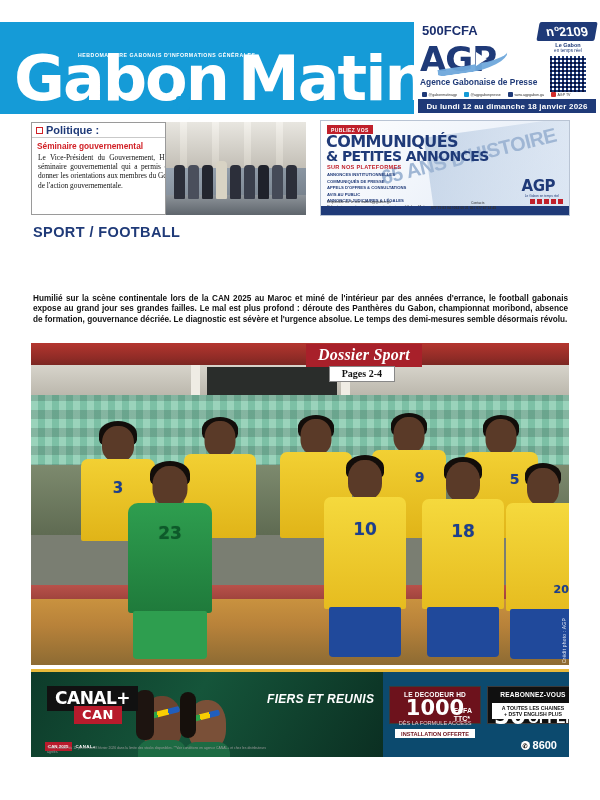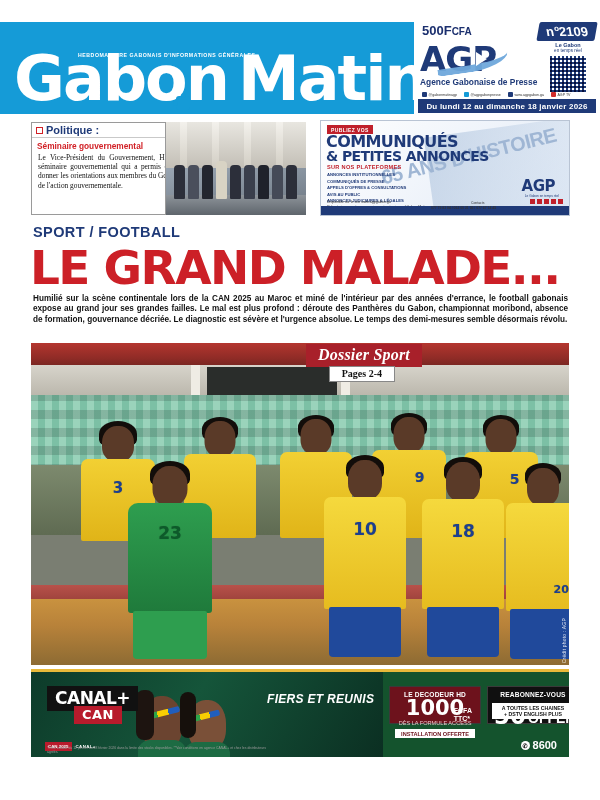--- a/index.html
+++ b/index.html
@@ -54,21 +54,21 @@
     background: #ffffff;
   }
   .price-row {
     position: absolute; left: 0; top: 0; width: 186px; height: 19px;
   }
   .price-tag {
     position: absolute; left: 8px; top: 1px;
     font-size: 13px; font-weight: bold; color: #1b2f6e;
     font-family: "Liberation Sans", sans-serif;
   }
-  .price-tag .sub { font-size: 10px; }
+  .price-tag .sub { font-size: 13px; }
   .issue-box {
     position: absolute; right: 4px; top: 0px;
     background: #1f3a78; color: #fff;
     padding: 2px 8px 2px 8px;
     font-size: 13px; font-weight: bold;
     transform: skewX(-10deg);
     border-radius: 2px;
   }
   .issue-box span { display: inline-block; transform: skewX(10deg); }
   .issue-box .sup { font-size: 8px; vertical-align: super; }
@@ -282,21 +282,21 @@
   .photo-credit {
     position: absolute; right: 2px; bottom: 2px;
     font-size: 5px; color: #fff; opacity: .85;
     writing-mode: vertical-rl; transform: rotate(180deg);
     letter-spacing: .2px;
   }
 
   
   .ad {
     position: absolute; left: 31px; top: 669px; width: 538px; height: 88px;
-    background: #14532d; overflow: hidden;
+    background: #0c4a6e; overflow: hidden;
     border-top: 3px solid #e8b93a;
   }
   .ad-left {
     position: absolute; left: 0; top: 0; width: 352px; height: 100%;
     background: linear-gradient(120deg,#0d3b2a 0%,#15553a 45%,#0b2f22 100%);
   }
   .canal-logo {
     position: absolute; left: 16px; top: 14px;
     background: #111; color: #fff; font-weight: bold;
     font-size: 17px; padding: 2px 8px 3px 8px; letter-spacing: -.5px;
@@ -486,21 +486,20 @@
     <div style="position:absolute;right:6px;bottom:11px;display:flex;gap:2px">
       <span style="width:5px;height:5px;background:#c0202b;display:block"></span>
       <span style="width:5px;height:5px;background:#c0202b;display:block"></span>
       <span style="width:5px;height:5px;background:#c0202b;display:block"></span>
       <span style="width:5px;height:5px;background:#c0202b;display:block"></span>
       <span style="width:5px;height:5px;background:#c0202b;display:block"></span>
     </div>
   </div>
 
   <div class="sport-kicker">SPORT / FOOTBALL</div>
-  <div class="headline">LE GRAND MALADE...</div>
   <div class="lead">Humilié sur la scène continentale lors de la CAN 2025 au Maroc et miné de l'intérieur par des années d'errance, le football gabonais expose au grand jour ses grandes failles. Le mal est plus profond : déroute des Panthères du Gabon, championnat moribond, absence de formation, gouvernance décriée. Le diagnostic est sévère et l'urgence absolue. Le temps des demi-mesures semble désormais révolu.</div>
 
   <div class="photo">
     <div class="ph-roof"></div>
     <div class="ph-wall"></div>
     <div class="ph-tunnel"></div>
     <div class="ph-post" style="left:160px"></div>
     <div class="ph-post" style="left:310px"></div>
     <div class="ph-seats"></div>
     <div class="ph-mid"></div>

